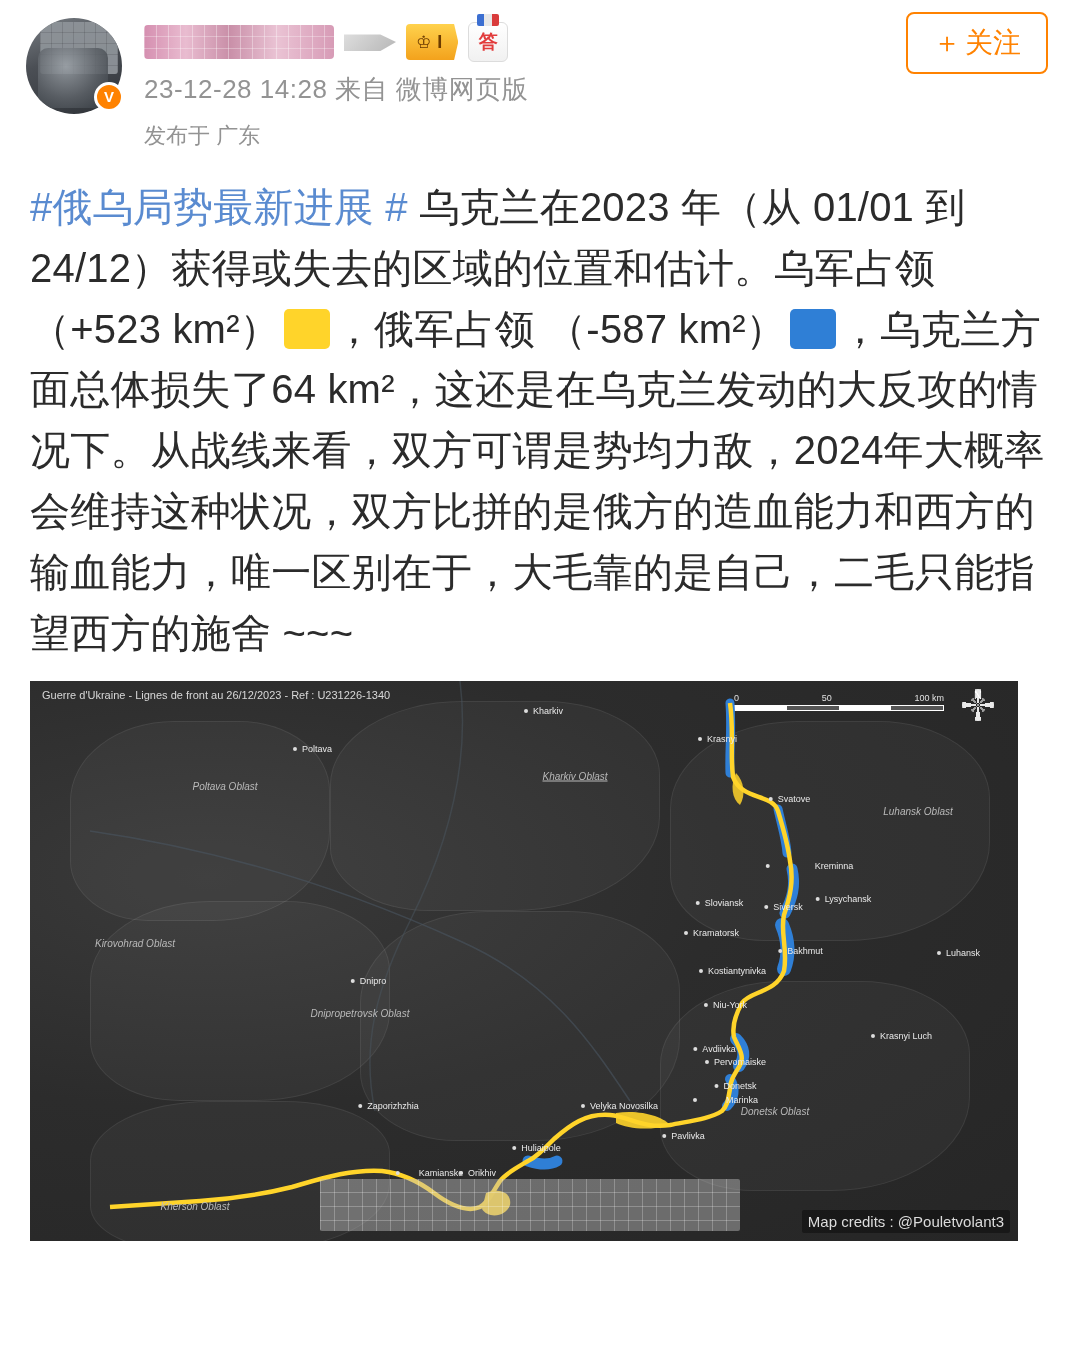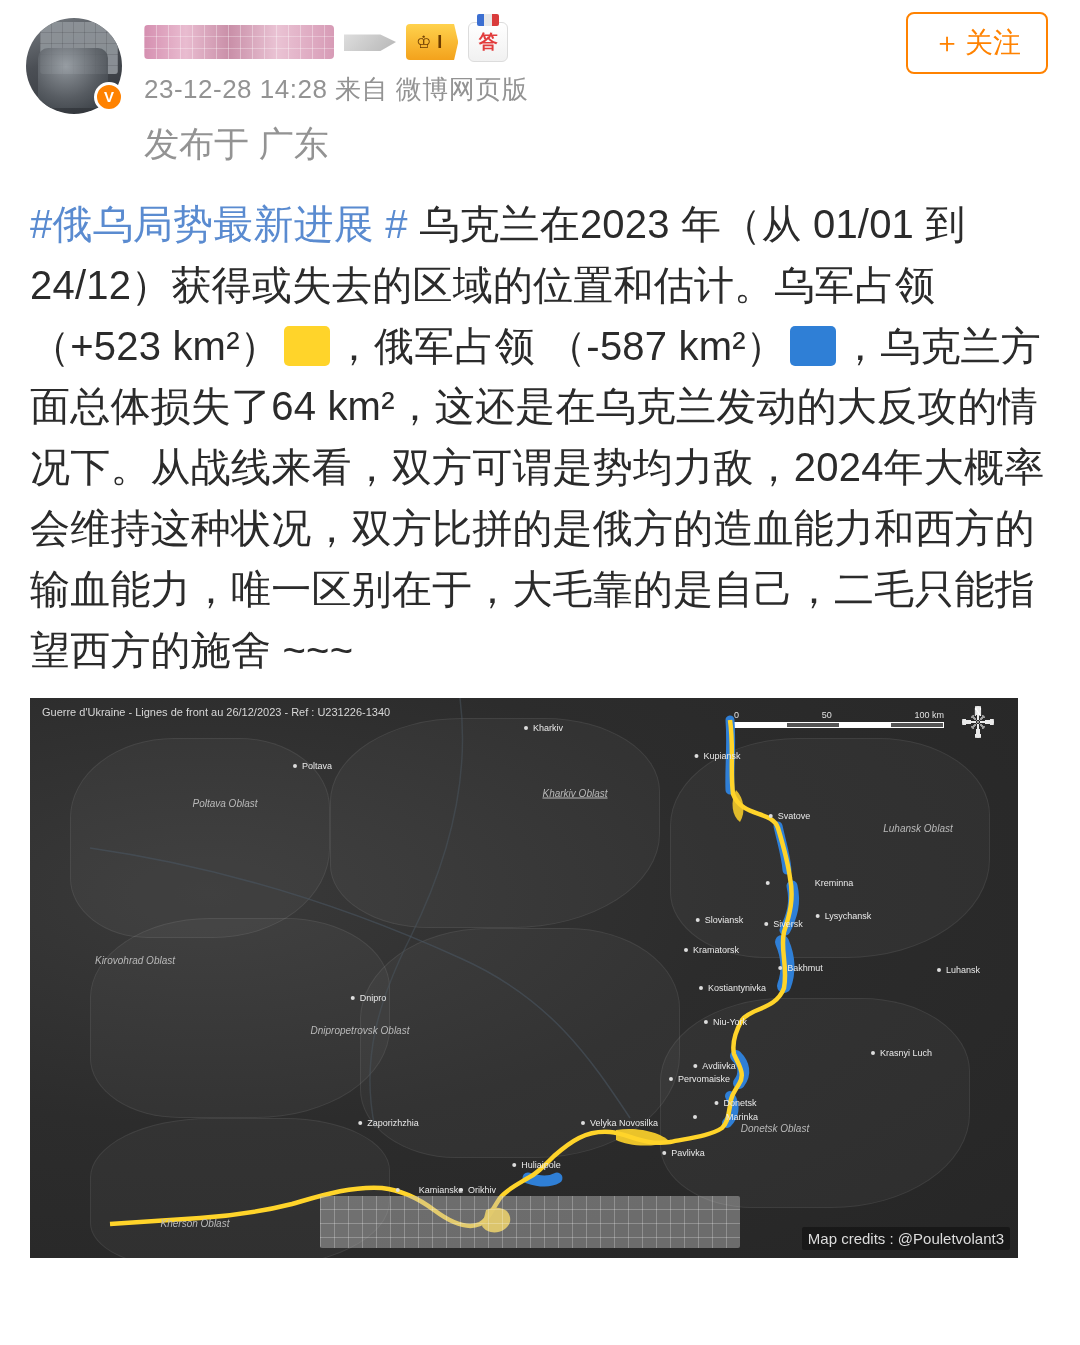--- a/index.html
+++ b/index.html
@@ -133,21 +133,21 @@
     border-radius: 2px;
   }
   .meta-line {
     font-size: 26px;
     color: #939393;
     margin-top: 2px;
     letter-spacing: .5px;
   }
   .meta-line .src { color: #939393; }
   .meta-line2 {
-    font-size: 35px;
+    font-size: 22px;
     color: #939393;
     margin-top: 14px;
   }
   .follow-btn {
     position: absolute;
     right: 32px;
     top: 12px;
     width: 142px;
     height: 62px;
     border: 2px solid #ff8200;
@@ -414,34 +414,34 @@
     <div class="oblast-label" style="left:545px; top:95px;text-decoration:underline;">Kharkiv Oblast</div>
     <div class="oblast-label" style="left:195px; top:105px;">Poltava Oblast</div>
     <div class="oblast-label" style="left:888px; top:130px;">Luhansk Oblast</div>
     <div class="oblast-label" style="left:105px; top:262px;">Kirovohrad Oblast</div>
     <div class="oblast-label" style="left:330px; top:332px;">Dnipropetrovsk Oblast</div>
     <div class="oblast-label" style="left:745px; top:430px;">Donetsk Oblast</div>
     <div class="oblast-label" style="left:165px; top:525px;">Kherson Oblast</div>
 
     <div class="city dot" style="left:518px; top:30px;">Kharkiv</div>
     <div class="city dot" style="left:287px; top:68px;">Poltava</div>
-    <div class="city dot" style="left:692px; top:58px;">Kupiansk</div>
+    <div class="city dot" style="left:692px; top:58px;">Krasnyi</div>
     <div class="city dot" style="left:764px; top:118px;">Svatove</div>
     <div class="city dot" style="left:784px; top:185px;padding-left:40px;">Kreminna</div>
     <div class="city dot" style="left:818px; top:218px;">Lysychansk</div>
     <div class="city dot" style="left:758px; top:226px;">Siversk</div>
     <div class="city dot" style="left:694px; top:222px;">Sloviansk</div>
     <div class="city dot" style="left:686px; top:252px;">Kramatorsk</div>
     <div class="city dot" style="left:775px; top:270px;">Bakhmut</div>
     <div class="city dot" style="left:933px; top:272px;">Luhansk</div>
     <div class="city dot" style="left:707px; top:290px;">Kostiantynivka</div>
     <div class="city dot" style="left:700px; top:324px;">Niu-York</div>
     <div class="city dot" style="left:876px; top:355px;">Krasnyi Luch</div>
     <div class="city dot" style="left:689px; top:368px;">Avdiivka</div>
-    <div class="city dot" style="left:674px; top:381px;">Pervomaiske</div>
+    <div class="city dot" style="left:710px; top:381px;">Pervomaiske</div>
     <div class="city dot" style="left:710px; top:405px;">Donetsk</div>
     <div class="city dot" style="left:700px; top:419px;padding-left:24px;">Marinka</div>
     <div class="city dot" style="left:343px; top:300px;">Dnipro</div>
     <div class="city dot" style="left:363px; top:425px;">Zaporizhzhia</div>
     <div class="city dot" style="left:594px; top:425px;">Velyka Novosilka</div>
     <div class="city dot" style="left:658px; top:455px;">Pavlivka</div>
     <div class="city dot" style="left:511px; top:467px;">Huliaipole</div>
     <div class="city dot" style="left:404px; top:492px;padding-left:14px;">Kamianske</div>
     <div class="city dot" style="left:452px; top:492px;">Orikhiv</div>
 

